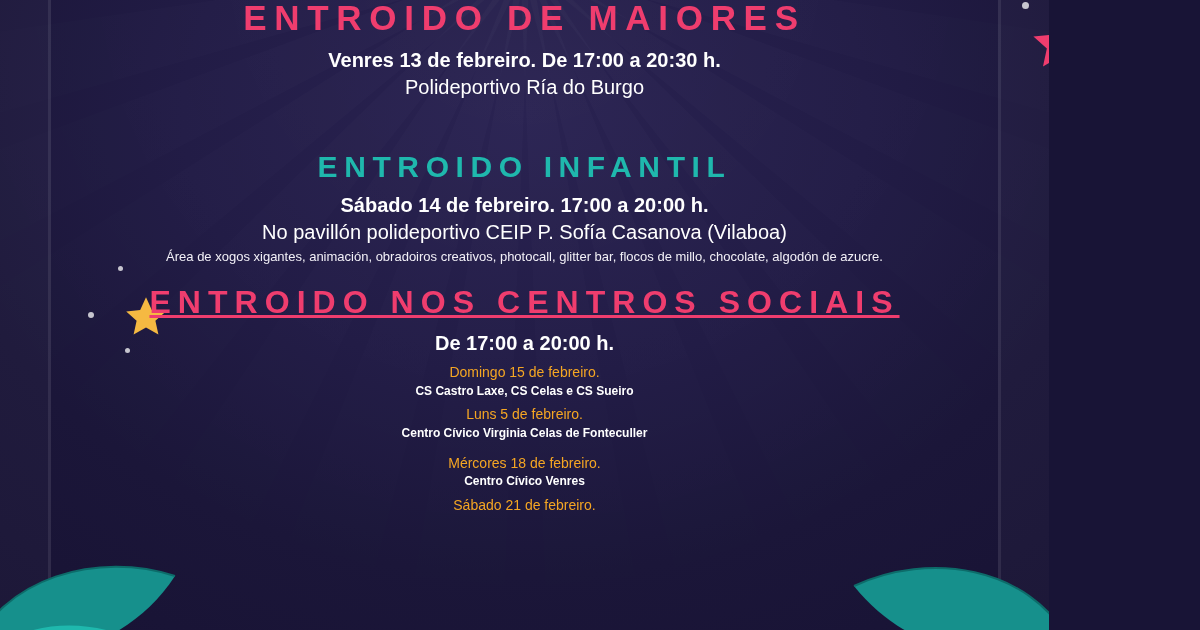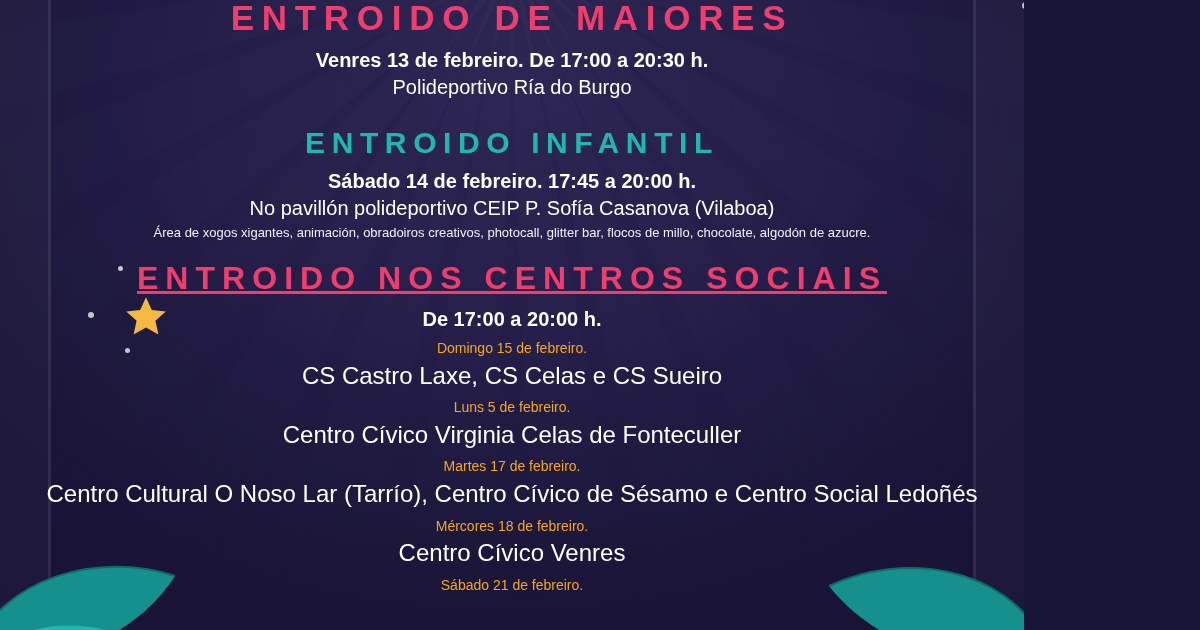--- a/index.html
+++ b/index.html
@@ -16,20 +16,21 @@
   }
 
   #poster {
     position: absolute;
     inset: 0;
     width: 1024px;
     height: 630px;
     overflow: hidden;
     background:
       radial-gradient(ellipse 900px 700px at 50% 18%, #2a2352 0%, #221c46 38%, #1b1639 66%, #171233 100%);
+    padding-left: 25px;
   }
 
   
   .rays {
     position: absolute;
     left: 50%;
     top: -40px;
     width: 1700px;
     height: 1700px;
     margin-left: -850px;
@@ -95,21 +96,21 @@
     font-weight: 700;
     letter-spacing: 0.22em;
     text-transform: uppercase;
     line-height: 1.05;
   }
   .h-pink  { color: #ef3d6e; }
   .h-teal  { color: #1fb8ad; }
   .h-pink2 { color: #ef3d6e; }
 
   .t-36 { font-size: 35px; }
-  .t-31 { font-size: 30px; }
+  .t-31 { font-size: 30px; margin-top: 24px; }
   .t-33 { font-size: 32px; text-decoration: underline; }
 
   .line-white {
     color: #ffffff;
     font-size: 20px;
     font-weight: 700;
     line-height: 1.35;
   }
   .line-white-reg {
     color: #ffffff;
@@ -124,22 +125,22 @@
     line-height: 1.4;
   }
   .day {
     color: #f5a623;
     font-size: 14px;
     font-weight: 400;
     line-height: 1.4;
   }
   .venue {
     color: #ffffff;
-    font-size: 24px;
-    font-weight: 400;
+    font-size: 12px;
+    font-weight: 700;
     line-height: 1.4;
   }
 
   .gap-2  { height: 2px; }
   .gap-6  { height: 6px; }
   .gap-10 { height: 10px; }
   .gap-20 { height: 20px; }
   .gap-26 { height: 26px; }
 </style>
 </head>
@@ -207,21 +208,21 @@
       <div class="gap-10"></div>
       <div class="line-white">Venres 13 de febreiro. De 17:00 a 20:30 h.</div>
       <div class="line-white-reg">Polideportivo Ría do Burgo</div>
     </div>
 
     <div class="gap-26"></div>
 
     <div class="sect">
       <div class="h-title h-teal t-31">ENTROIDO INFANTIL</div>
       <div class="gap-10"></div>
-      <div class="line-white">Sábado 14 de febreiro. 17:45 a 20:00 h.</div>
+      <div class="line-white">Sábado 14 de febreiro. 17:00 a 20:00 h.</div>
       <div class="line-white-reg">No pavillón polideportivo CEIP P. Sofía Casanova (Vilaboa)</div>
       <div class="gap-2"></div>
       <div class="line-small">Área de xogos xigantes, animación, obradoiros creativos, photocall, glitter bar, flocos de millo, chocolate, algodón de azucre.</div>
     </div>
 
     <div class="gap-20"></div>
 
     <div class="sect">
       <div class="h-title h-pink2 t-33">ENTROIDO NOS CENTROS SOCIAIS</div>
       <div class="gap-10"></div>
@@ -231,24 +232,20 @@
       <div>
         <div class="day">Domingo 15 de febreiro.</div>
         <div class="venue">CS Castro Laxe, CS Celas e CS Sueiro</div>
       </div>
       <div class="gap-6"></div>
       <div>
         <div class="day">Luns 5 de febreiro.</div>
         <div class="venue">Centro Cívico Virginia Celas de Fonteculler</div>
       </div>
       <div class="gap-6"></div>
-      <div>
-        <div class="day">Martes 17 de febreiro.</div>
-        <div class="venue">Centro Cultural O Noso Lar (Tarrío), Centro Cívico de Sésamo e Centro Social Ledoñés</div>
-      </div>
       <div class="gap-6"></div>
       <div>
         <div class="day">Mércores 18 de febreiro.</div>
         <div class="venue">Centro Cívico Venres</div>
       </div>
       <div class="gap-6"></div>
       <div>
         <div class="day">Sábado 21 de febreiro.</div>
 
       </div>

